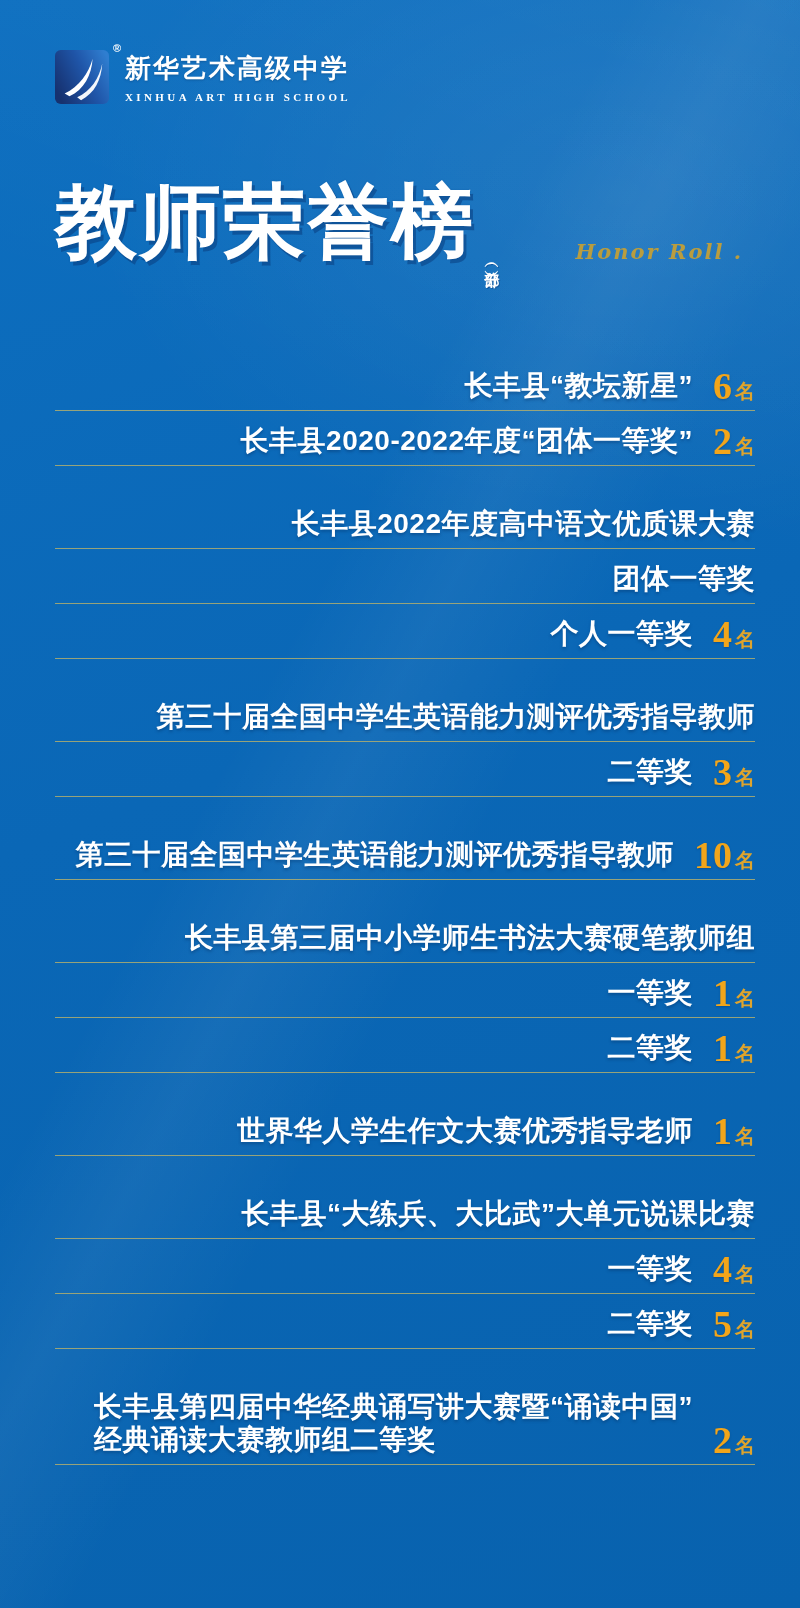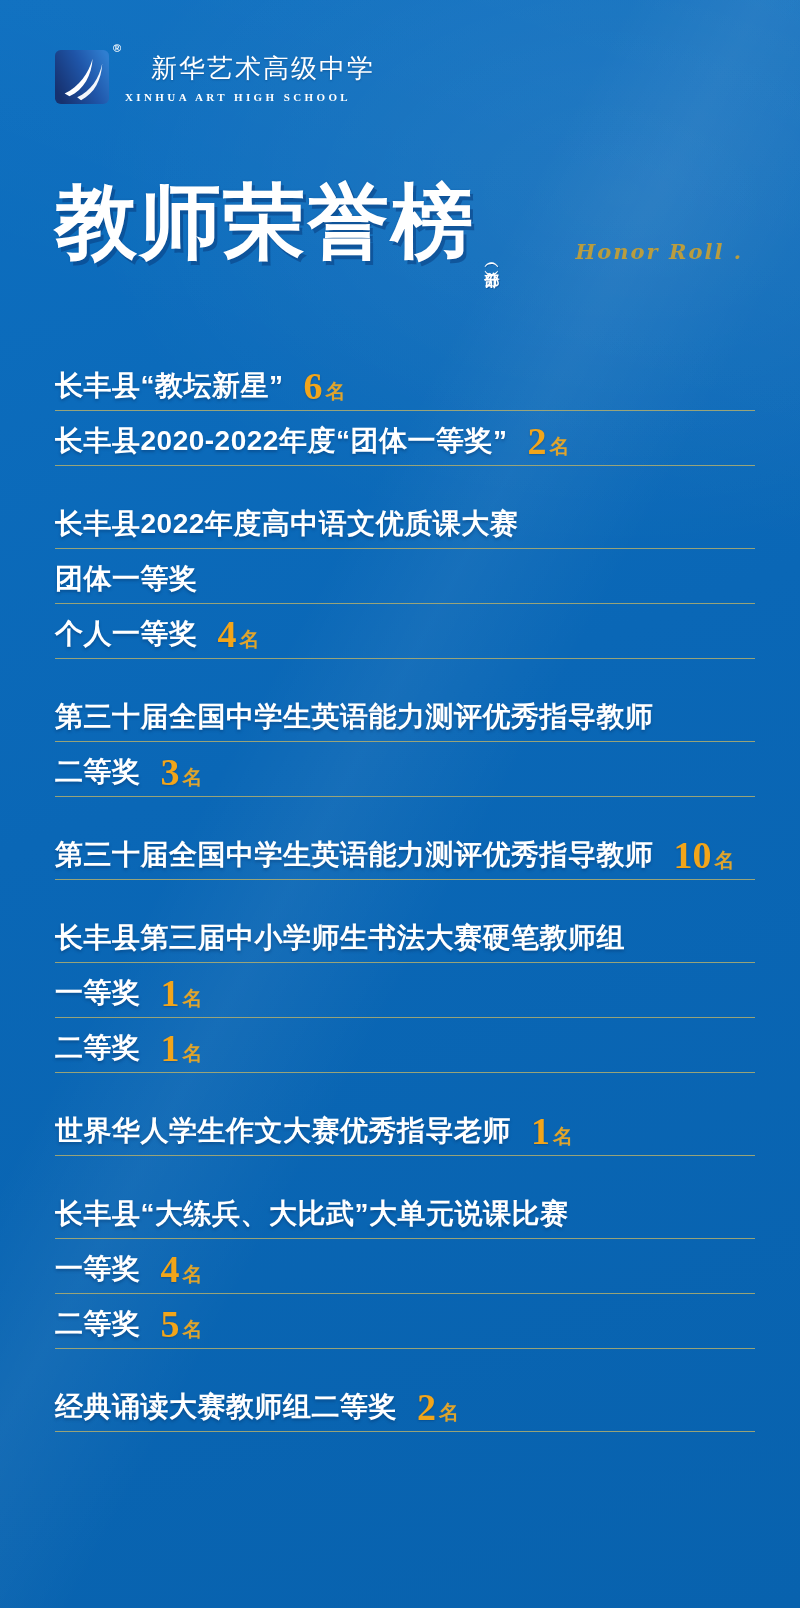--- a/index.html
+++ b/index.html
@@ -15,21 +15,21 @@
       linear-gradient(118deg, rgba(255,255,255,0) 38%, rgba(255,255,255,0.05) 46%, rgba(255,255,255,0) 56%),
       linear-gradient(200deg, rgba(255,255,255,0.04) 0%, rgba(255,255,255,0) 30%),
       linear-gradient(160deg,#0d6fc0 0%,#0a67b6 45%,#0862ae 100%);
   }
   
   .logo-row{display:flex;align-items:center;gap:16px;height:64px;}
   .logo-mark{position:relative;width:54px;height:54px;flex:0 0 auto;}
   .logo-mark svg{display:block;}
   .logo-reg{position:absolute;top:-8px;right:-12px;color:#ffffff;font-size:11px;font-weight:bold;}
   .logo-text{display:flex;flex-direction:column;justify-content:center;}
-  .logo-zh{color:#ffffff;font-size:26px;font-weight:normal;letter-spacing:2px;text-shadow:0 1px 2px rgba(7,45,95,.35);margin-left:26px;}
+  .logo-zh{color:#ffffff;font-size:26px;font-weight:bold;letter-spacing:2px;text-shadow:0 1px 2px rgba(7,45,95,.35);}
   .logo-en{color:#ffffff;font-size:11px;font-weight:bold;letter-spacing:3.4px;margin-top:5px;font-family:Liberation Serif, serif;}
   
   .title-row{display:flex;justify-content:space-between;align-items:flex-end;margin-top:63px;}
   .title-main-wrap{display:flex;align-items:flex-end;justify-content:flex-end;}
   .title-main{
     color:#ffffff;font-size:82px;font-weight:bold;line-height:100px;letter-spacing:2px;
     text-shadow:3px 4px 0 rgba(10,62,128,.55), 0 0 2px rgba(10,62,128,.3);
     white-space:nowrap;
   }
   .title-suffix{
@@ -41,21 +41,21 @@
   .honor-script{
     font-family:"DejaVu Serif",serif;font-style:italic;font-weight:bold;
     color:#b99d3f;font-size:21px;letter-spacing:2px;
     margin:0 12px 8px 0;white-space:nowrap;
   }
   
   .honor-list{margin-top:84px;}
   .section{margin-top:28px;}
   .section:first-child{margin-top:0;}
   .row{
-    display:flex;justify-content:flex-start;align-items:flex-end;
+    display:flex;justify-content:flex-end;align-items:flex-end;
     padding:13px 0 8px;border-bottom:1.5px solid rgba(176,174,110,0.85);
   }
   .row-label{color:#ffffff;font-size:28px;font-weight:bold;letter-spacing:0.5px;
     text-shadow:0 2px 3px rgba(6,45,95,.4);}
   .row-line{line-height:33px;}
   .row-count{display:flex;align-items:flex-end;flex:0 0 auto;margin-left:20px;}
   .count-num{
     font-family:"Liberation Serif",serif;font-weight:bold;
     color:#f2a51a;font-size:38px;line-height:32px;
     text-shadow:0 1px 2px rgba(6,45,95,.35);
@@ -223,20 +223,21 @@
           </div>
           <div class="row-count">
             <span class="count-num">5</span>
             <span class="count-unit">名</span>
           </div>
         </div>
       </div>
       <div class="section">
         <div class="row">
           <div class="row-label">
+            <div class="row-line">长丰县第四届中华经典诵写讲大赛暨“诵读中国”</div>
             <div class="row-line">经典诵读大赛教师组二等奖</div>
           </div>
           <div class="row-count">
             <span class="count-num">2</span>
             <span class="count-unit">名</span>
           </div>
         </div>
       </div>
     </div>
 

